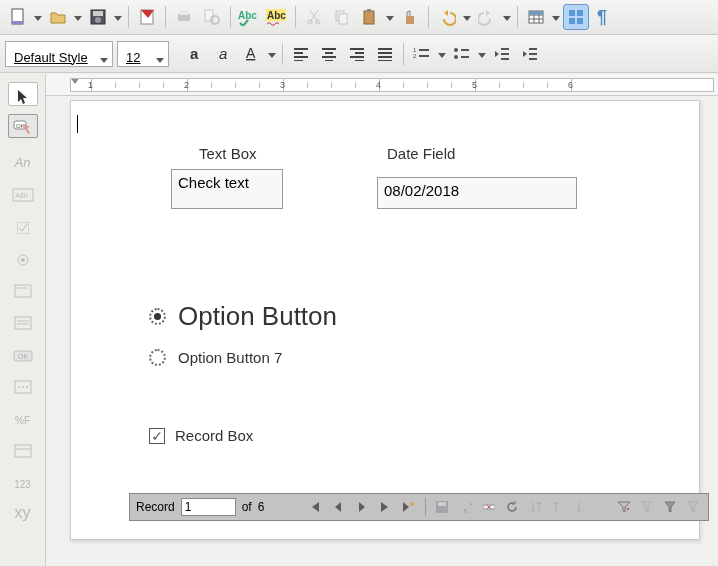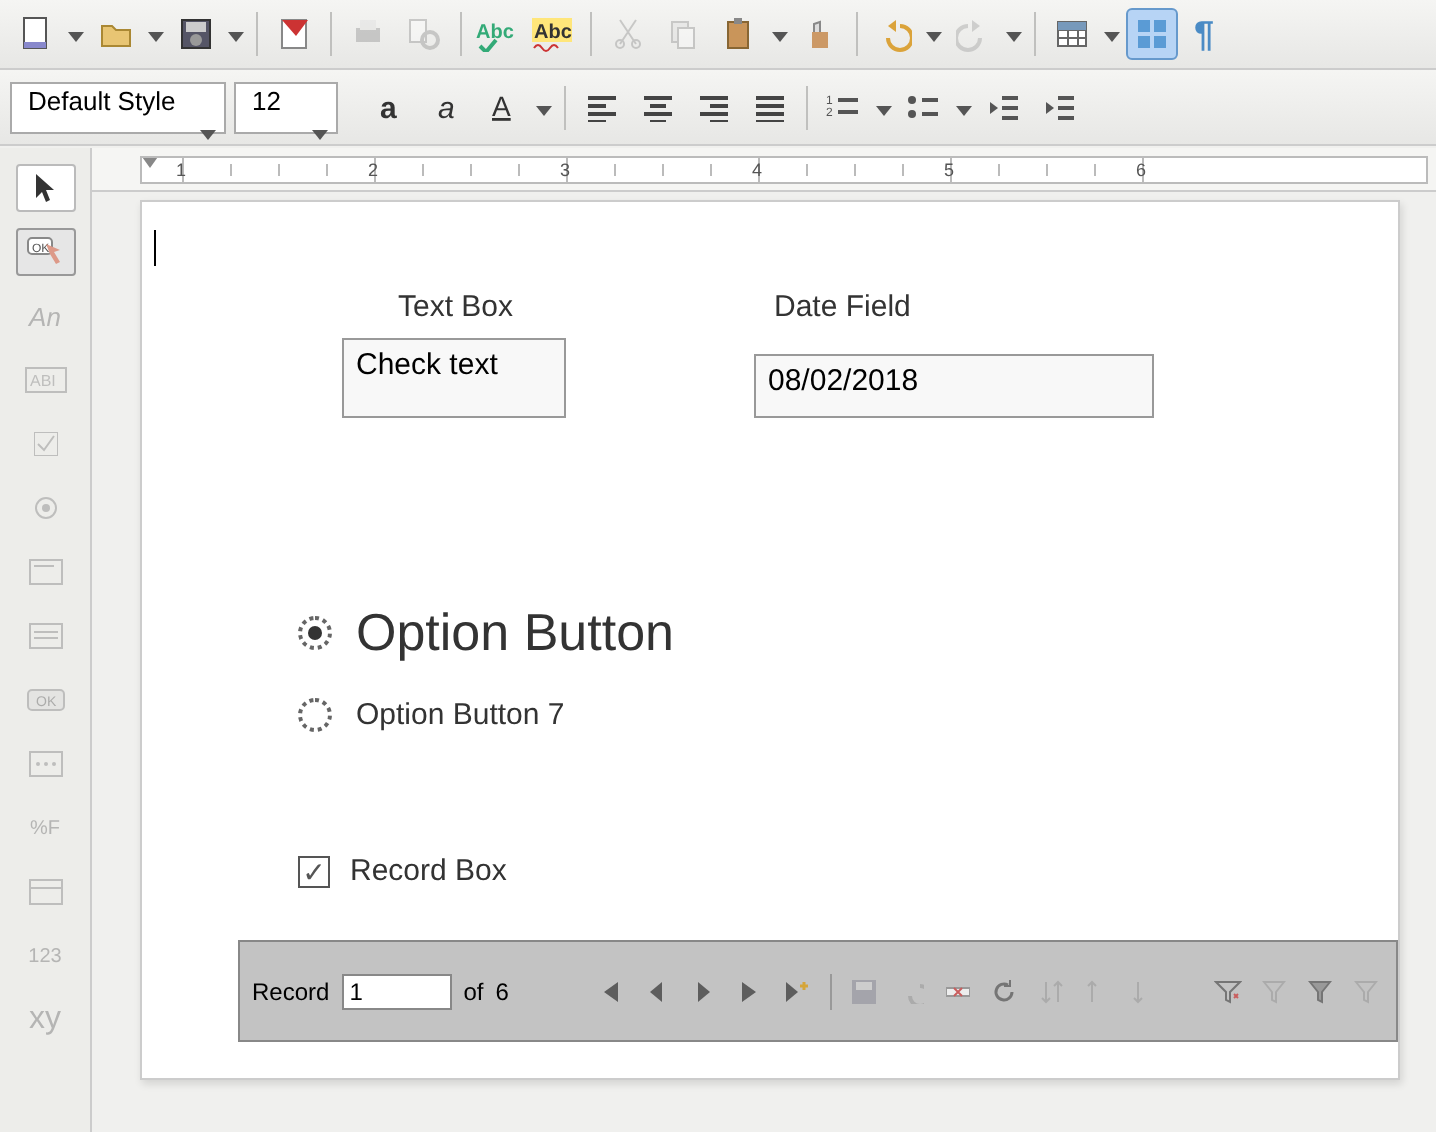--- a/index.html
+++ b/index.html
@@ -13,20 +13,21 @@
     overflow: hidden;
   }
   .toolbar {
     display: flex;
     align-items: center;
     gap: 2px;
     padding: 3px 5px;
     background: linear-gradient(#f5f5f3, #e7e7e5);
     border-bottom: 1px solid #ccc;
     height: 35px;
+    text-decoration: underline;
   }
   .tb2 { height: 38px; }
   .tbtn {
     width: 26px;
     height: 26px;
     display: inline-flex;
     align-items: center;
     justify-content: center;
     border: 1px solid transparent;
     border-radius: 3px;
@@ -53,21 +54,20 @@
     background: #c0c0be;
     margin: 0 3px;
   }
   .combo {
     display: inline-flex;
     align-items: flex-end;
     background: #fff;
     border: 1px solid #aaa;
     height: 26px;
     padding: 0 4px 0 6px;
-    flex-direction: column;
   }
   .combo input { border: none; outline: none; font-size: 13px; width: 100%; background:transparent;}
   .combo .arr { margin-left: auto; }
   .arr::before {
     content: '';
     display: inline-block;
     border-left: 4px solid transparent;
     border-right: 4px solid transparent;
     border-top: 5px solid #555;
   }
@@ -82,21 +82,21 @@
     display: flex;
     flex-direction: column;
     align-items: center;
     gap: 8px;
     padding-top: 8px;
   }
   .leftbar .lbtn {
     width: 30px;
     height: 24px;
     display: flex;
-    align-items: center;
+    align-items: flex-end;
     justify-content: center;
     opacity: .55;
   }
   .leftbar .lbtn.enabled { opacity: 1; border:1px solid #bbb; background:#fff; border-radius:2px; }
   .leftbar .lbtn.selected { opacity:1; background:#e6e6e6; border:1px solid #999; border-radius:2px;}
   .ruler {
     position: absolute;
     left: 46px;
     right: 0;
     top: 74px;
@@ -171,24 +171,24 @@
   .check-row { position: absolute; display:flex; align-items:center; gap:10px;}
   .checkbox {
     width: 16px; height: 16px; border:1px solid #555; background:#fff;
     display:flex; align-items:center; justify-content:center;
   }
   .checkbox.checked::after {
     content:'✓'; font-size:14px; line-height:1; color:#555;
   }
   .navbar {
     position: absolute;
-    left: 48px;
+    left: 58px;
     bottom: 18px;
     width: 580px;
-    height: 51px;
+    height: 28px;
     background: #c3c3c3;
     border: 1px solid #888;
     display: flex;
     align-items: center;
     gap: 6px;
     padding: 0 6px;
     font-size: 12px;
   }
   .navbar input.rec {
     width: 55px;

